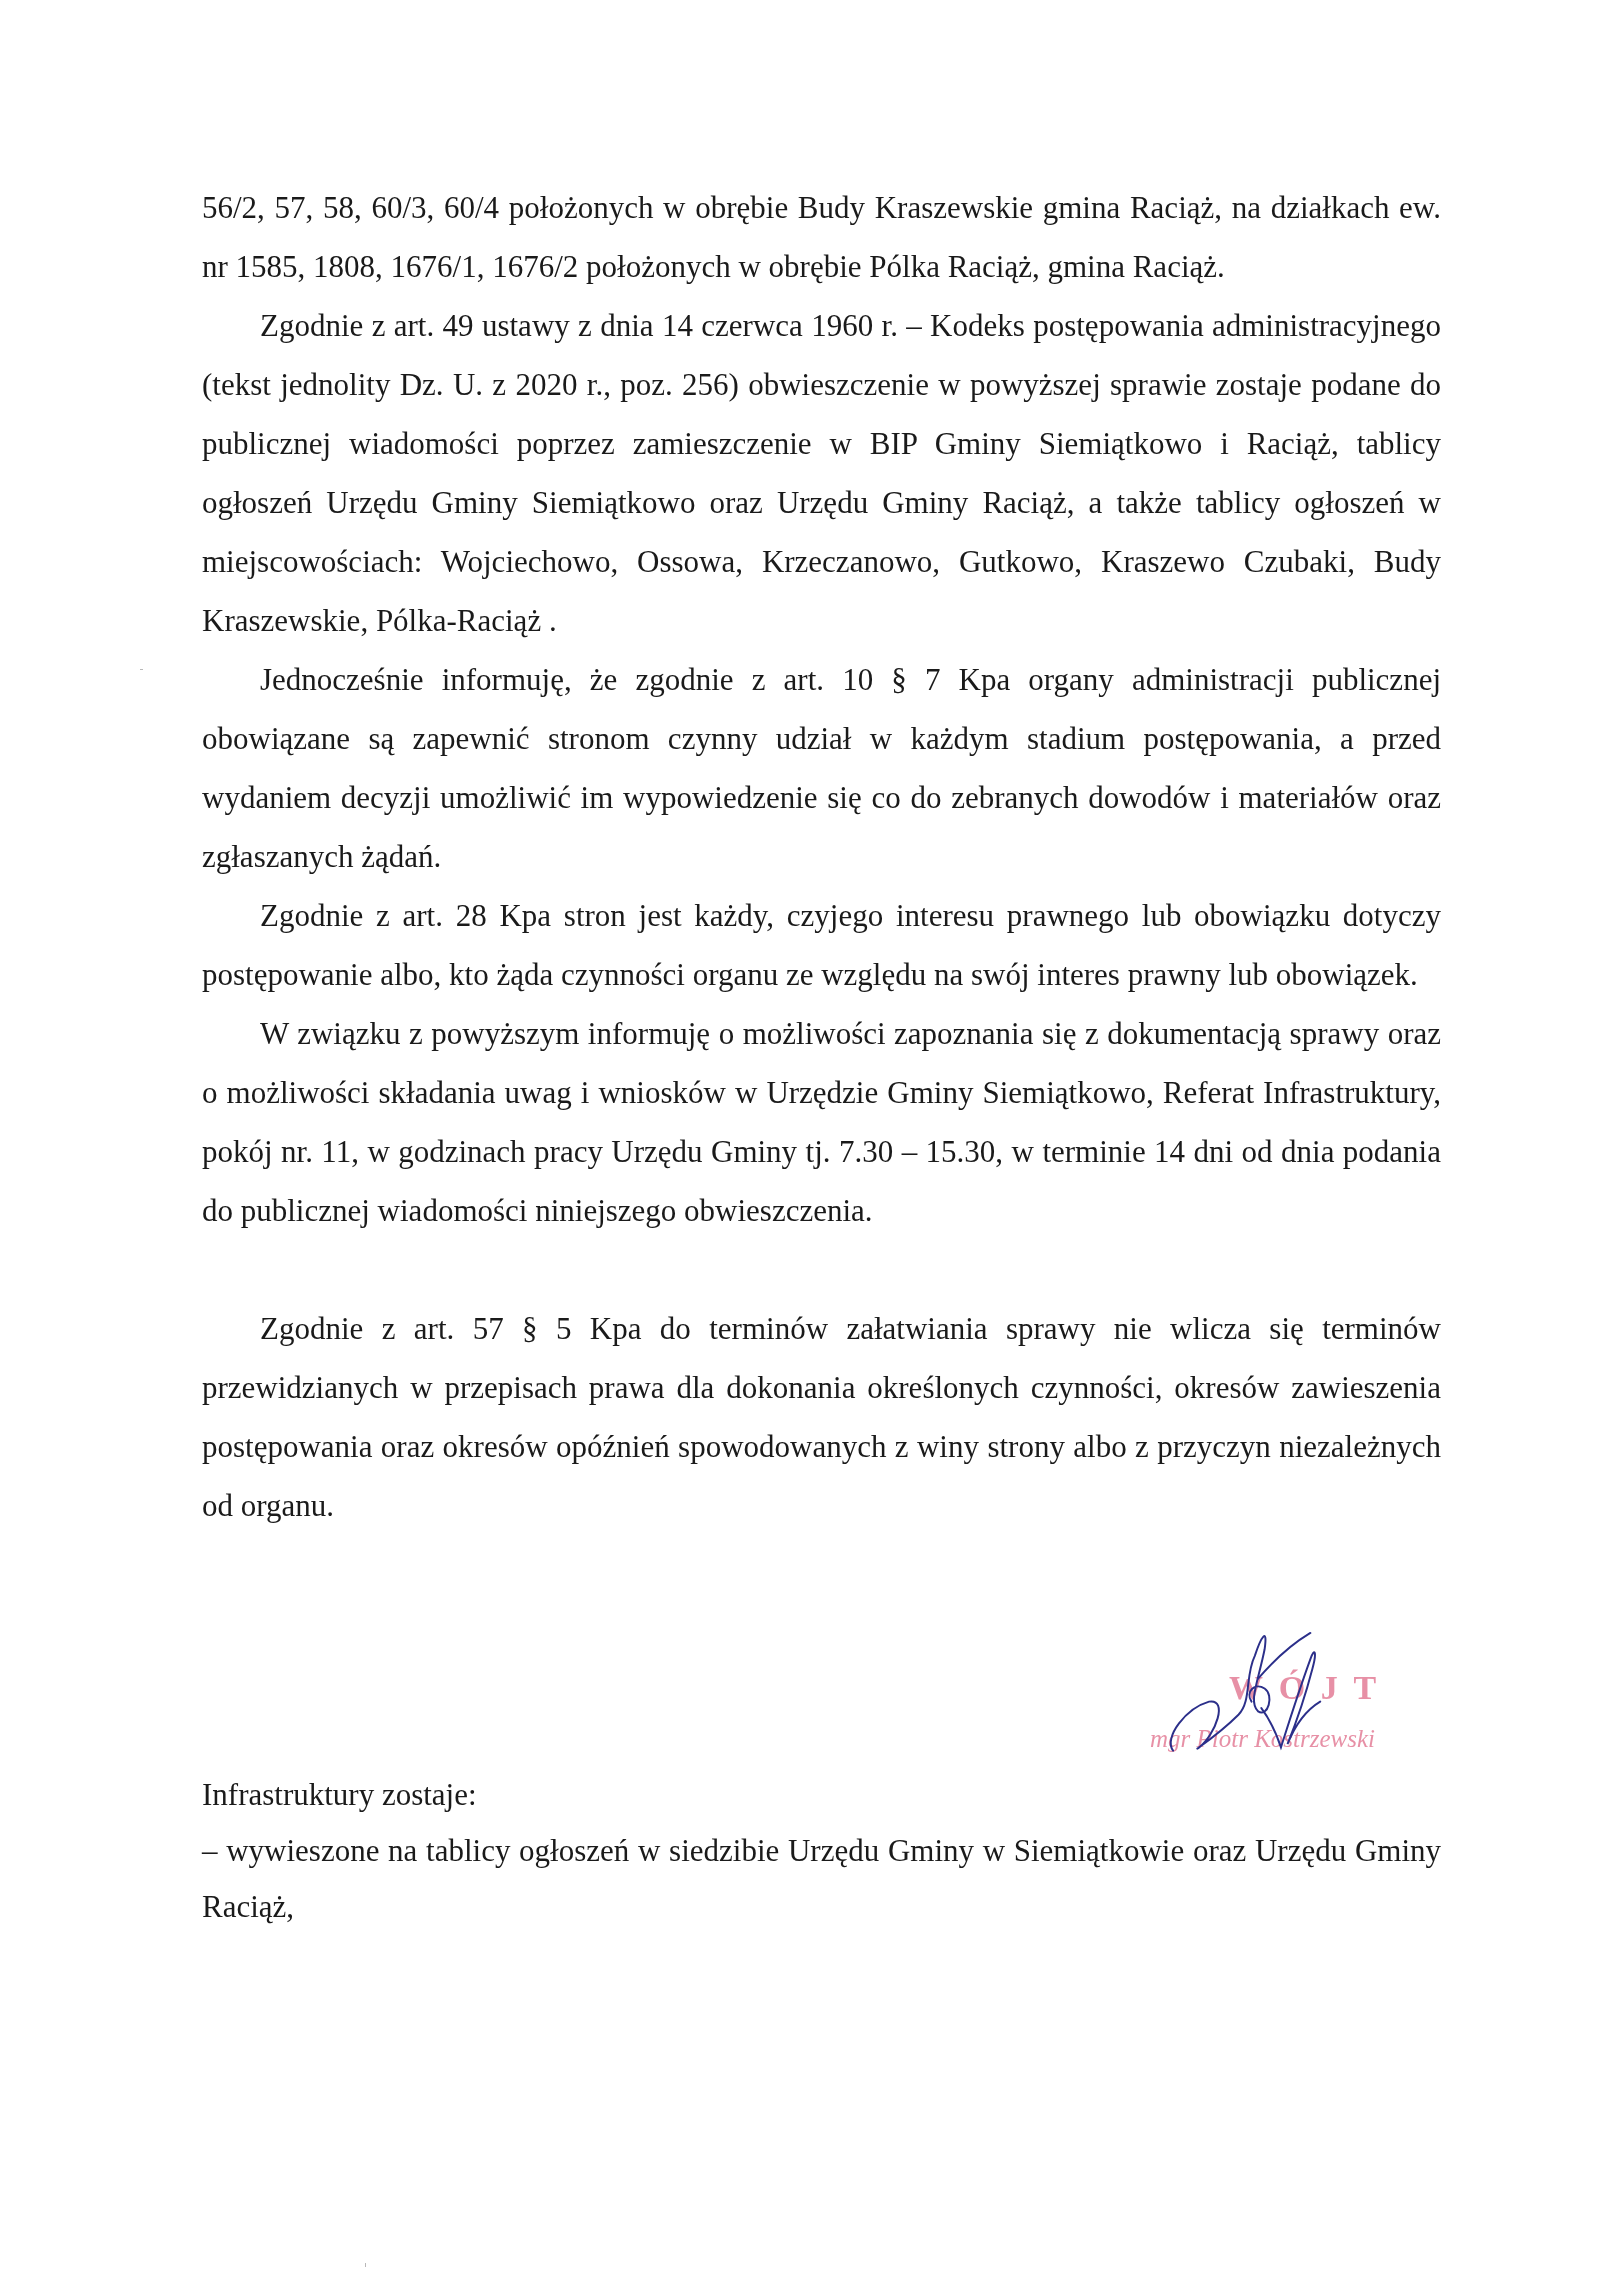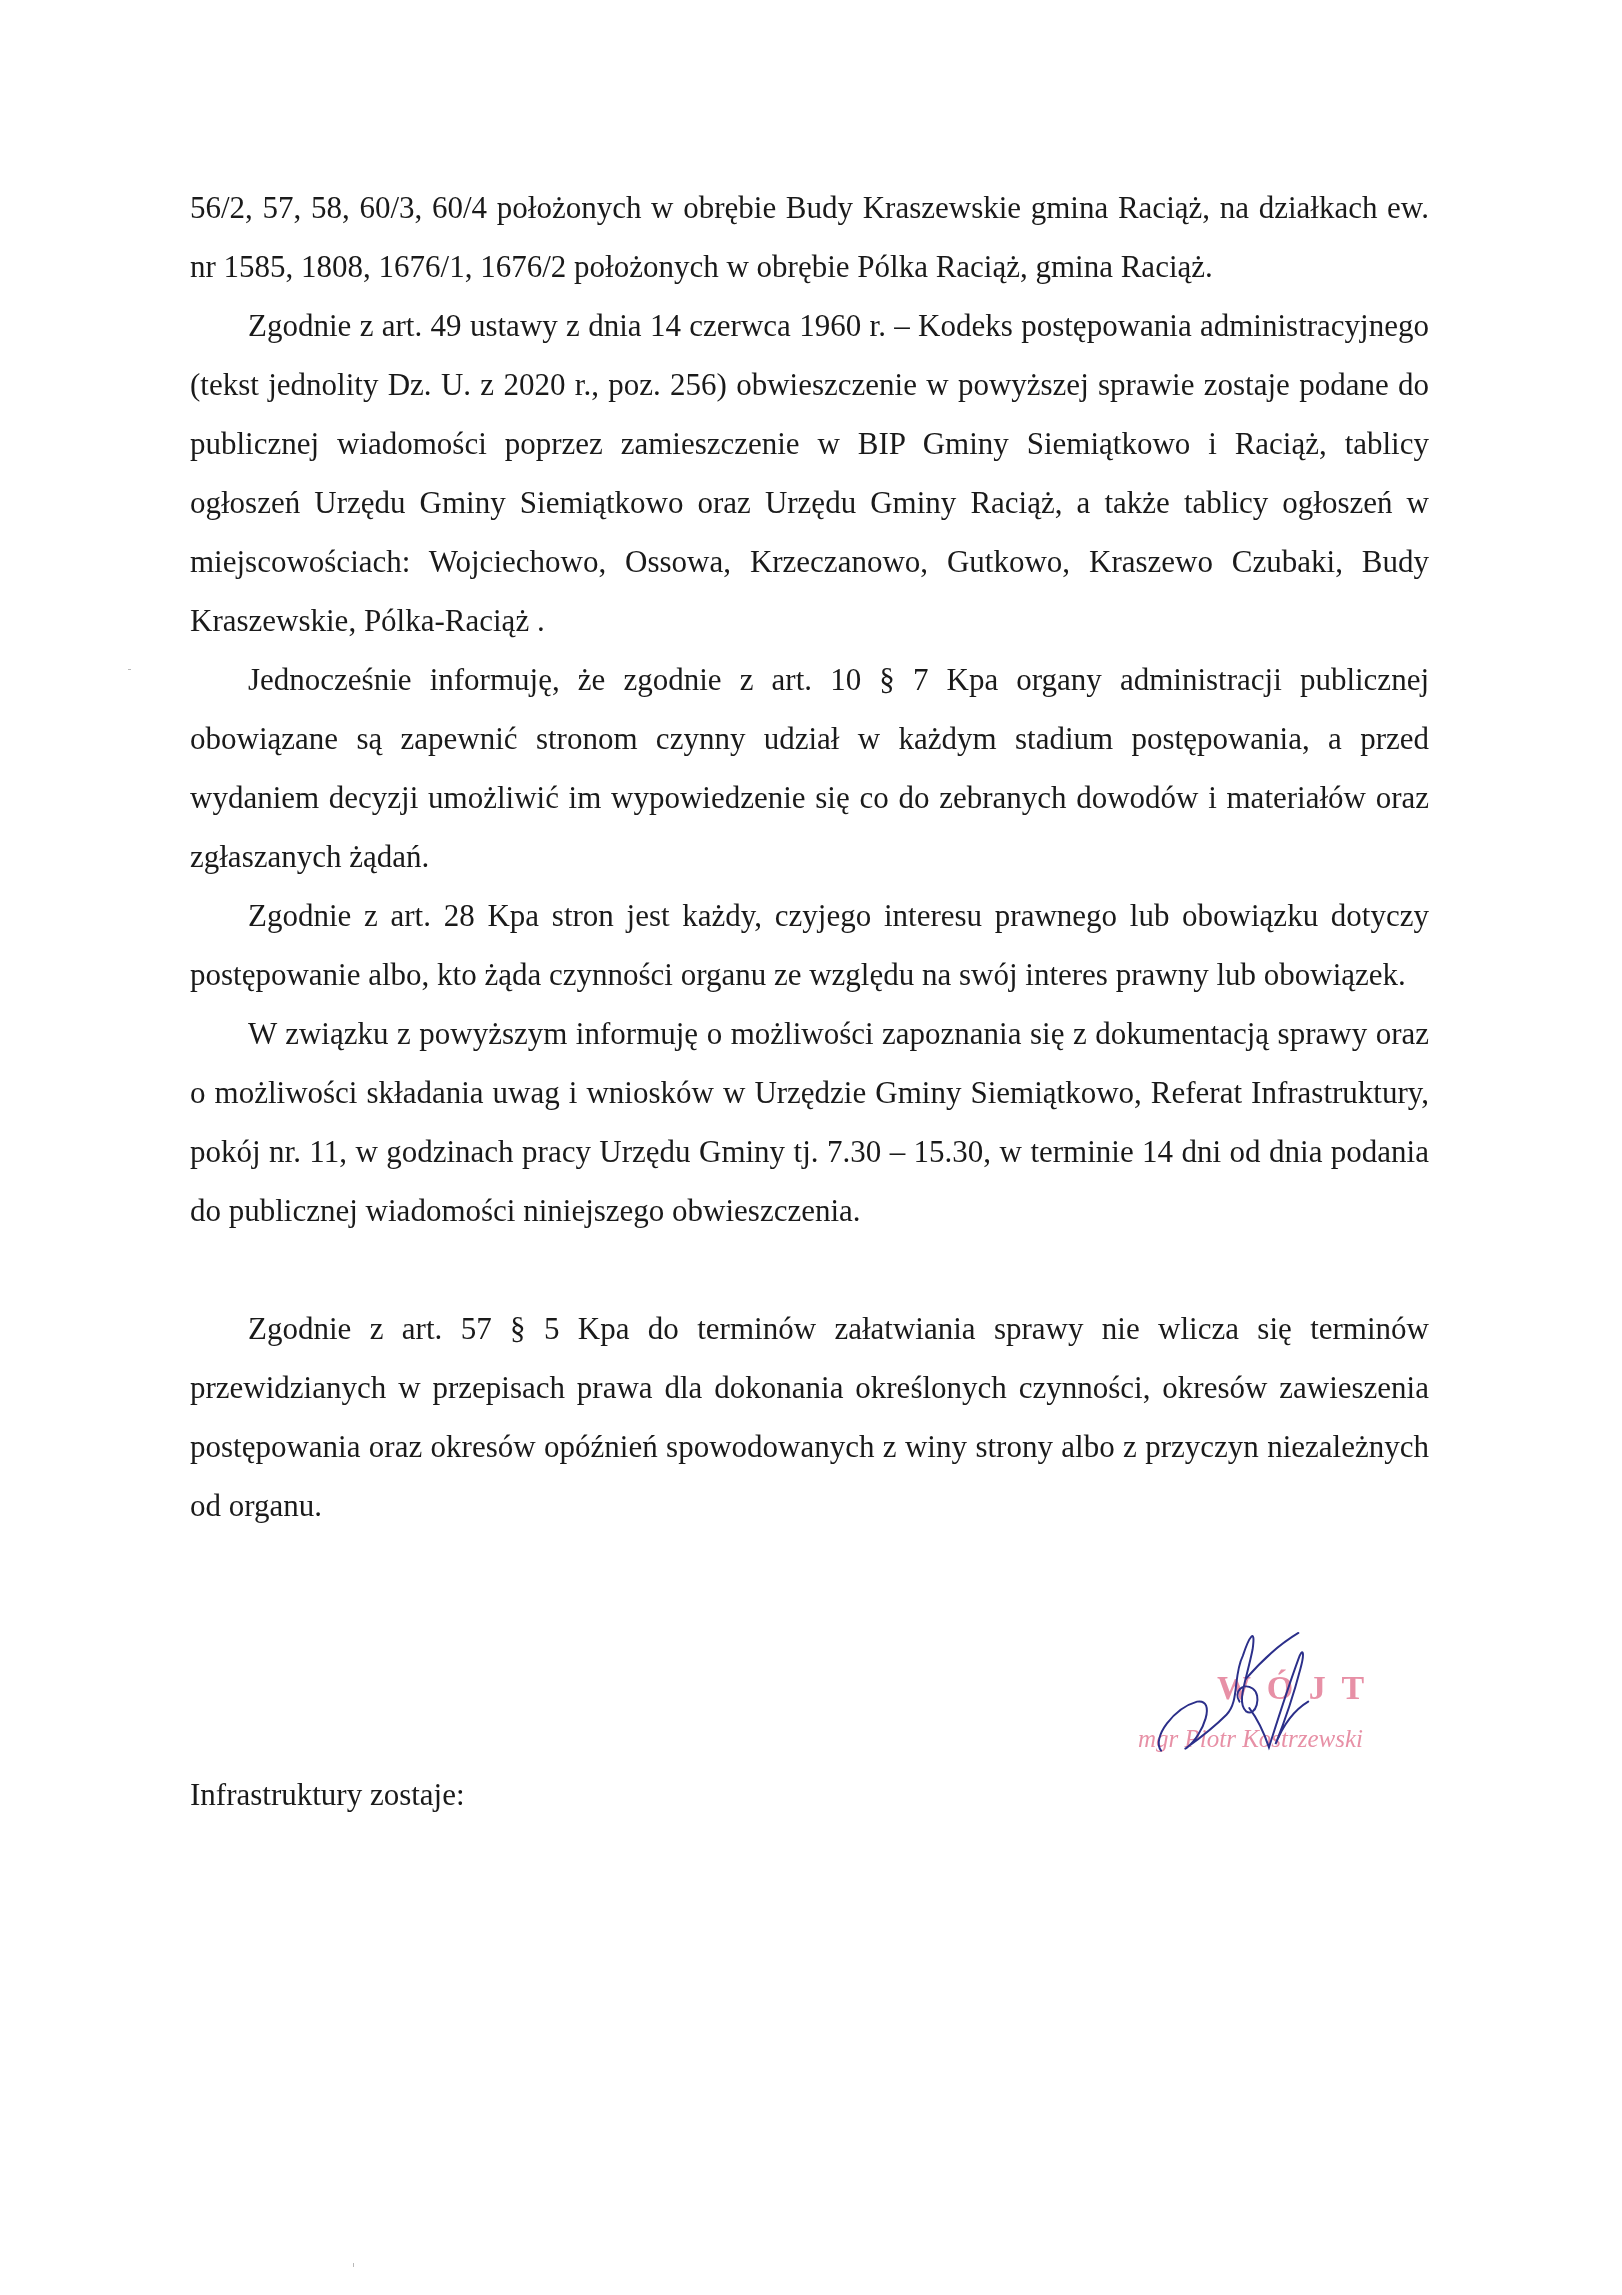--- a/index.html
+++ b/index.html
@@ -10,21 +10,21 @@
     body {
       width: 1622px;
       height: 2295px;
       position: relative;
       overflow: hidden;
       font-family: "Liberation Serif", "DejaVu Serif", serif;
       color: #1a1a1a;
     }
     .page {
       position: absolute;
-      left: 0; top: 0;
+      left: 12px; top: 0;
       width: 1430px;
       height: 2295px;
       background: #ffffff;
     }
     .body-text {
       position: absolute;
       left: 190px;
       top: 178px;
       width: 1239px;
       font-size: 31px;
@@ -116,18 +116,19 @@
     <span class="stamp-name" style="color: rgb(229, 133, 157);">mgr Piotr Kostrzewski</span>
     <svg class="signature-svg" viewBox="0 0 500 260">
       <path d="M 75 235 C 60 215, 95 170, 130 160 C 160 155, 140 210, 115 230 C 100 240, 145 210, 175 180 C 195 160, 185 120, 200 90 C 210 60, 220 45, 215 80 C 205 130, 190 160, 205 175 C 220 185, 230 150, 215 140 C 200 130, 185 145, 195 160" fill="none" stroke="#2b2f8a" stroke-width="3" stroke-linecap="round"></path>
       <path d="M 205 125 C 235 90, 260 70, 285 55" fill="none" stroke="#2b2f8a" stroke-width="3" stroke-linecap="round"></path>
       <path d="M 210 170 C 225 190, 235 215, 240 230 C 248 205, 265 150, 285 95 C 292 75, 295 85, 288 110 C 275 160, 258 205, 250 225 C 260 200, 275 175, 300 160" fill="none" stroke="#2b2f8a" stroke-width="3" stroke-linecap="round"></path>
     </svg>
   </div>
 
   <div class="distribution">
     <p>Infrastruktury zostaje:</p>
+    <p>– wywieszone na tablicy ogłoszeń w siedzibie Urzędu Gminy w Siemiątkowie oraz Urzędu Gminy Raciąż,</p>
   </div>
 
   <div class="speck" style="left:128px; top:669px;"></div>
   <div class="speck" style="left:353px; top:2263px; width:1.3px; height:3.9px;"></div>
 </div>
 
 
 </body></html>

